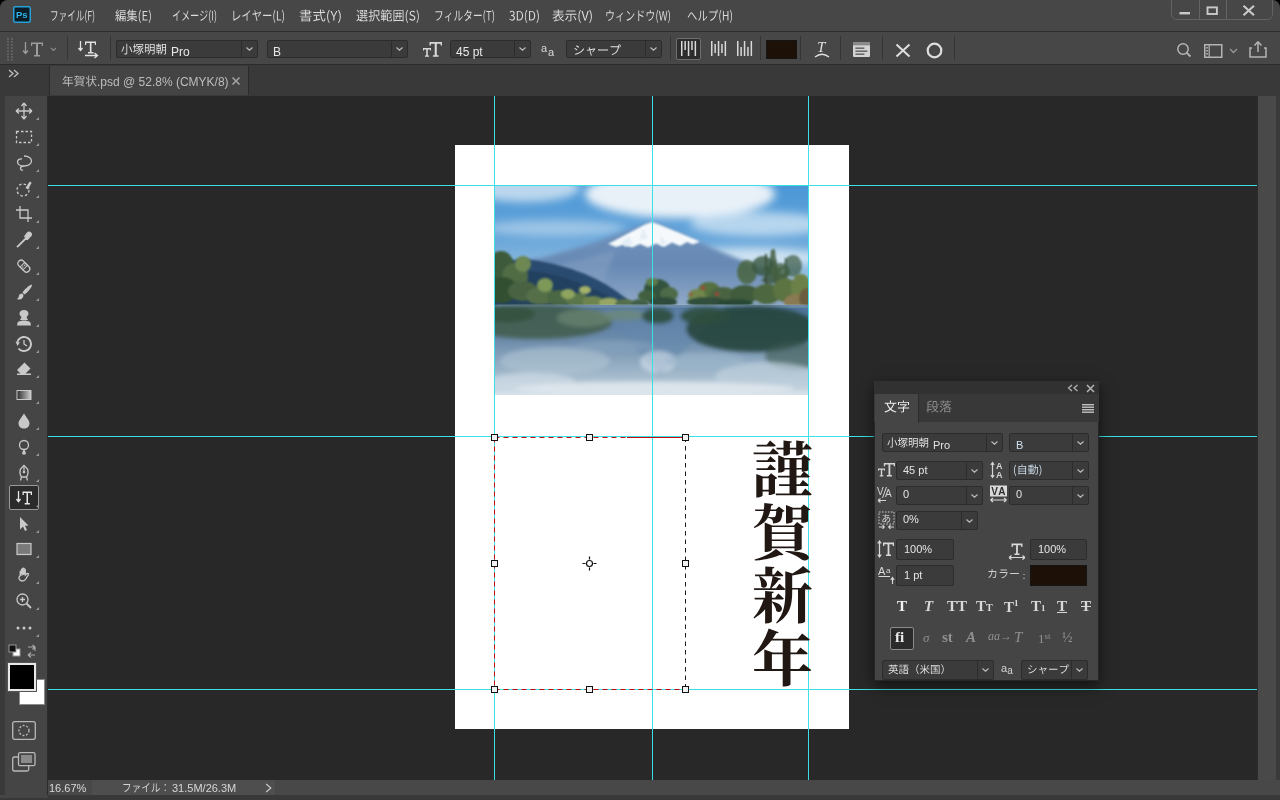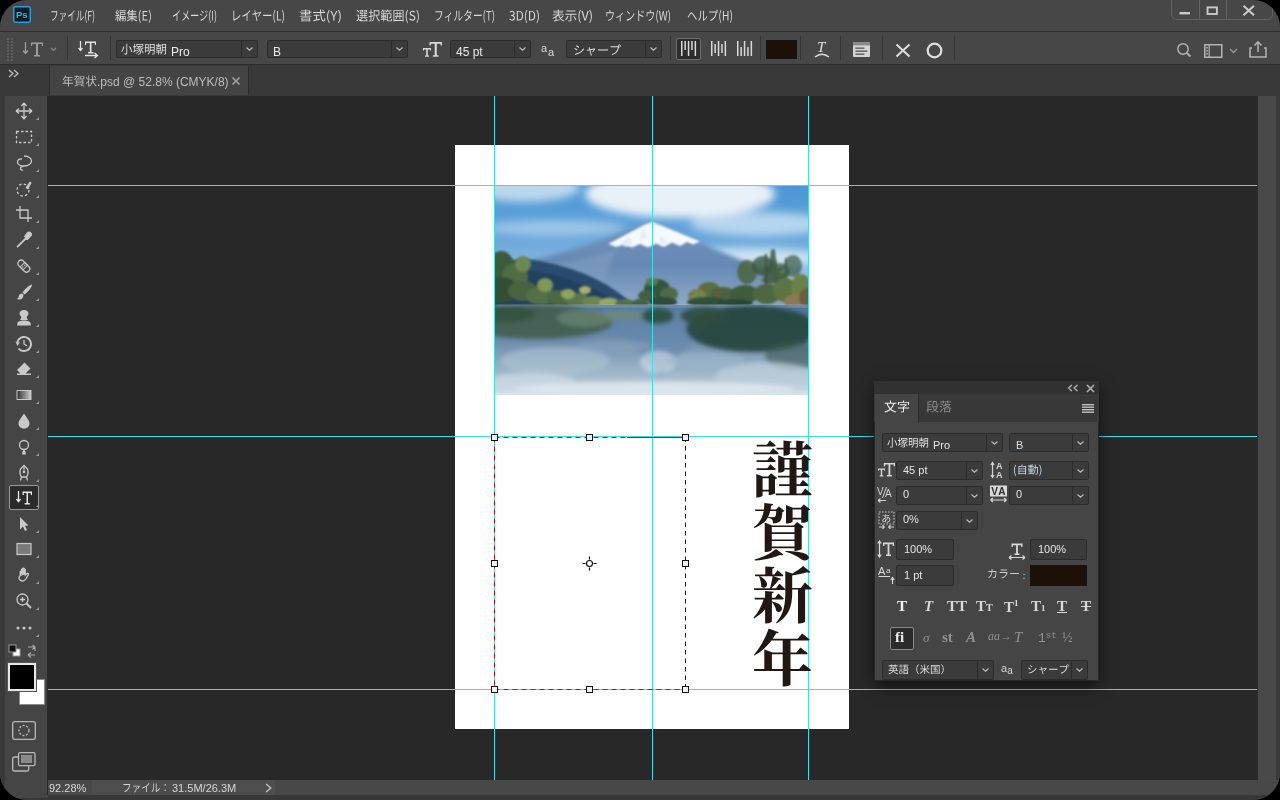--- a/index.html
+++ b/index.html
@@ -1,16 +1,16 @@
 <!DOCTYPE html>
 <html><head><meta charset="utf-8"><style>
 html,body{margin:0;padding:0;width:1280px;height:800px;overflow:hidden;background:#000;font-family:"Liberation Sans",sans-serif;}
 #app{border-radius:8px 8px 0 0;overflow:hidden;background:#282828;}
 .abs{position:absolute;}
-#app{position:absolute;left:0;top:0;width:1280px;height:800px;border-radius:27px;}
+#app{position:absolute;left:0;top:0;width:1280px;height:800px;}
 .fld{position:absolute;background:#3b3b3b;border:1px solid #2c2c2c;border-radius:2px;box-sizing:border-box;}
 .cvt{position:absolute;right:0;top:0;bottom:0;width:15px;border-left:1px solid #2c2c2c;}
 .chev{position:absolute;right:4px;top:50%;margin-top:-2px;width:7px;height:4px;}
 .sep{position:absolute;width:1px;background:#353535;}
 .t{position:absolute;white-space:nowrap;}
 </style></head><body>
 <div id="app">
 <div class="abs" style="left:0;top:0;width:1280px;height:32px;background:#474747;border-bottom:1px solid #2e2e2e;box-sizing:border-box"></div>
 <svg class="abs" style="left:13px;top:6px" width="18" height="17" viewBox="0 0 18 17">
 <rect x="0.75" y="0.75" width="16.5" height="15.5" rx="1.5" fill="#0b1d26" stroke="#26a0d8" stroke-width="1.5"></rect>
@@ -502,21 +502,21 @@
     <div class="abs" style="left:36px;top:504px;width:0;height:0;border-left:3px solid transparent;border-bottom:3px solid #9a9a9a"></div>
     <div class="abs" style="left:36px;top:530px;width:0;height:0;border-left:3px solid transparent;border-bottom:3px solid #9a9a9a"></div>
     <div class="abs" style="left:36px;top:555px;width:0;height:0;border-left:3px solid transparent;border-bottom:3px solid #9a9a9a"></div>
     <div class="abs" style="left:36px;top:581px;width:0;height:0;border-left:3px solid transparent;border-bottom:3px solid #9a9a9a"></div>
     <div class="abs" style="left:36px;top:607px;width:0;height:0;border-left:3px solid transparent;border-bottom:3px solid #9a9a9a"></div>
     <div class="abs" style="left:36px;top:634px;width:0;height:0;border-left:3px solid transparent;border-bottom:3px solid #9a9a9a"></div>
 <div class="abs" style="left:48px;top:780px;width:1232px;height:15px;background:#484848"></div>
 <div class="abs" style="left:92px;top:780px;width:183px;height:15px;background:#4e4e4e"></div>
 <div class="abs" style="left:0;top:795px;width:1280px;height:5px;background:#383838"></div>
 <div class="abs" style="left:0;top:795px;width:48px;height:3px;background:#454545"></div>
-<div class="t" style="left:49px;top:782px;font-size:11px;color:#dadada;font-weight:normal;">92.28%</div>
+<div class="t" style="left:49px;top:782px;font-size:11px;color:#dadada;font-weight:normal;">16.67%</div>
 <svg class="abs" style="left:122px;top:782px" width="50" height="13" viewBox="0 -9.68 50 13">
       <path d="M9.5 -7.3 8.8 -7.7C8.6 -7.7 8.4 -7.7 8.2 -7.7C7.7 -7.7 3.3 -7.7 2.7 -7.7C2.3 -7.7 1.9 -7.7 1.6 -7.8V-6.8C1.9 -6.8 2.3 -6.8 2.7 -6.8C3.3 -6.8 7.7 -6.8 8.3 -6.8C8.2 -5.8 7.7 -4.2 6.9 -3.2C6 -2.1 4.7 -1.1 2.6 -0.6L3.3 0.2C5.4 -0.4 6.7 -1.4 7.7 -2.7C8.5 -3.8 9.1 -5.6 9.3 -6.8C9.3 -7 9.4 -7.2 9.5 -7.3Z M20.5 -5.6 20 -6C19.9 -6 19.6 -6 19.4 -6C18.9 -6 14.4 -6 14 -6C13.7 -6 13.3 -6 12.9 -6V-5.1C13.3 -5.1 13.7 -5.2 14 -5.2C14.4 -5.2 18.6 -5.2 19.2 -5.2C18.9 -4.6 18.1 -3.7 17.3 -3.2L18.1 -2.7C19.1 -3.4 20 -4.7 20.3 -5.3C20.4 -5.3 20.4 -5.5 20.5 -5.6ZM16.8 -4.4H15.9C15.9 -4.2 15.9 -4 15.9 -3.8C15.9 -2.3 15.7 -1.1 14.2 -0.1C14 0.1 13.7 0.2 13.5 0.3L14.3 0.9C16.6 -0.4 16.8 -2.1 16.8 -4.4Z M22.9 -4 23.4 -3.1C24.9 -3.6 26.4 -4.2 27.6 -4.9V-0.8C27.6 -0.4 27.5 0.1 27.5 0.3H28.6C28.5 0.1 28.5 -0.4 28.5 -0.8V-5.5C29.6 -6.2 30.7 -7.1 31.5 -7.9L30.8 -8.6C30 -7.7 28.9 -6.7 27.8 -6C26.5 -5.3 24.8 -4.5 22.9 -4Z M38.8 -0.2 39.3 0.3C39.4 0.2 39.5 0.1 39.7 0C41 -0.6 42.5 -1.8 43.5 -3L43 -3.8C42.1 -2.6 40.8 -1.6 39.7 -1.1C39.7 -1.4 39.7 -6.7 39.7 -7.4C39.7 -7.9 39.8 -8.2 39.8 -8.2H38.8C38.8 -8.2 38.8 -7.9 38.8 -7.4C38.8 -6.7 38.8 -1.4 38.8 -0.8C38.8 -0.6 38.8 -0.4 38.8 -0.2ZM33.7 -0.3 34.6 0.3C35.5 -0.5 36.2 -1.6 36.5 -2.8C36.8 -3.8 36.9 -6.2 36.9 -7.4C36.9 -7.8 36.9 -8.1 36.9 -8.2H35.9C35.9 -8 36 -7.7 36 -7.4C36 -6.2 36 -4 35.6 -3C35.3 -1.9 34.6 -0.9 33.7 -0.3Z M49.5 -6C49.9 -6 50.3 -6.3 50.3 -6.8C50.3 -7.3 49.9 -7.6 49.5 -7.6C49.1 -7.6 48.7 -7.3 48.7 -6.8C48.7 -6.3 49.1 -6 49.5 -6ZM49.5 -0.6C49.9 -0.6 50.3 -0.9 50.3 -1.4C50.3 -1.9 49.9 -2.3 49.5 -2.3C49.1 -2.3 48.7 -1.9 48.7 -1.4C48.7 -0.9 49.1 -0.6 49.5 -0.6Z" fill="#d5d5d5" transform="scale(0.8727,1)"></path>
     </svg>
 <div class="t" style="left:172px;top:782px;font-size:11px;color:#d5d5d5;font-weight:normal;">31.5M/26.3M</div>
 <svg class="abs" style="left:265px;top:783px" width="7" height="10" viewBox="0 0 7 10">
       <path d="M1.2 1 L5.8 5 L1.2 9" stroke="#c8c8c8" stroke-width="1.2" fill="none"></path>
     </svg>
 <div class="abs" style="left:1257px;top:96px;width:23px;height:684px;background:#494949;border-left:1px solid #2b2b2b;box-sizing:border-box"></div>
 <div class="abs" style="left:1276px;top:96px;width:4px;height:684px;background:#3a3a3a"></div>
 <div class="abs" style="left:874px;top:381px;width:225px;height:300px;background:#454545;box-shadow:0 5px 14px rgba(0,0,0,0.55);border:1px solid #272727;box-sizing:border-box"></div>
@@ -674,21 +674,21 @@
 <div class="t" style="left:1031px;top:598px;font-size:15px;color:#d9d9d9;font-family:'Liberation Serif';font-weight:bold">T<span style="font-size:9px">1</span></div>
 <div class="t" style="left:1057px;top:598px;font-size:15px;color:#d9d9d9;font-family:'Liberation Serif';font-weight:bold"><span style="text-decoration:underline">T</span></div>
 <div class="t" style="left:1081px;top:598px;font-size:15px;color:#d9d9d9;font-family:'Liberation Serif';font-weight:bold"><span style="text-decoration:line-through">T</span></div>
 <div class="abs" style="left:890px;top:627px;width:24px;height:23px;background:#2b2b2b;border:1px solid #8a8a8a;border-radius:2px;box-sizing:border-box"></div>
 <div class="t" style="left:895px;top:629px;font-size:15px;color:#ececec;font-family:'Liberation Serif';font-weight:bold">fi</div>
 <div class="t" style="left:923px;top:630px;font-size:13px;color:#909090;font-family:'Liberation Serif';font-style:italic">σ</div>
 <div class="t" style="left:942px;top:629px;font-size:15px;color:#909090;font-family:'Liberation Serif';font-weight:bold">st</div>
 <div class="t" style="left:966px;top:629px;font-size:15px;color:#909090;font-family:'Liberation Serif';font-style:italic;font-weight:bold">A</div>
 <div class="t" style="left:988px;top:629px;font-size:12px;color:#909090;font-family:'Liberation Serif';font-style:italic">aa→</div>
 <div class="t" style="left:1014px;top:629px;font-size:15px;color:#909090;font-family:'Liberation Serif';font-style:italic">T</div>
-<div class="t" style="left:1038px;top:631px;font-size:13px;color:#909090;font-family:Liberation Mono, monospace">1<span style="font-size:9px;vertical-align:4px">st</span></div>
+<div class="t" style="left:1038px;top:631px;font-size:13px;color:#909090;font-family:Liberation Serif, serif">1<span style="font-size:9px;vertical-align:4px">st</span></div>
 <div class="t" style="left:1062px;top:630px;font-size:14px;color:#909090;font-family:'Liberation Serif'">½</div>
 <div class="abs" style="left:882px;top:660px;width:112px;height:20px;background:#3b3b3b;border:1px solid #2c2c2c;border-radius:2px;box-sizing:border-box">
       <div class="cvt">
         <svg class="chev" viewBox="0 0 7 4">
           <path d="M0.5 0.5 L3.5 3.2 L6.5 0.5" stroke="#bbb" stroke-width="1.2" fill="none"></path>
         </svg>
       </div>
     </div>
 <svg class="abs" style="left:888px;top:664px" width="65" height="13" viewBox="0 -9.24 65 13">
       <path d="M4.8 -6.6V-5.4H1.7V-2.9H0.6V-2.2H4.5C4.1 -1.2 3 -0.4 0.4 0.2C0.6 0.4 0.8 0.7 0.9 0.9C3.6 0.2 4.8 -0.8 5.3 -1.9C6.1 -0.4 7.6 0.5 9.7 0.9C9.8 0.6 10 0.3 10.2 0.1C8.1 -0.1 6.7 -0.9 6 -2.2H9.9V-2.9H8.9V-5.4H5.6V-6.6ZM2.4 -2.9V-4.7H4.8V-3.7C4.8 -3.4 4.8 -3.2 4.7 -2.9ZM8.1 -2.9H5.6C5.6 -3.2 5.6 -3.4 5.6 -3.7V-4.7H8.1ZM6.7 -8.8V-7.9H3.7V-8.8H3V-7.9H0.7V-7.1H3V-6H3.7V-7.1H6.7V-6H7.5V-7.1H9.7V-7.9H7.5V-8.8Z M11.4 -5.6V-5H14.4V-5.6ZM11.5 -8.5V-7.8H14.4V-8.5ZM11.4 -4.1V-3.5H14.4V-4.1ZM10.9 -7V-6.4H14.7V-7ZM15.5 -2.9V0.8H16.3V0.4H19.2V0.8H20V-2.9ZM16.3 -0.4V-2.2H19.2V-0.4ZM14.8 -4.4V-3.7H20.6V-4.4H19.7V-6.7H17.3L17.5 -7.7H20.3V-8.4H15.1V-7.7H16.7L16.5 -6.7H15.2V-6H16.4C16.3 -5.4 16.2 -4.9 16.1 -4.4ZM17.2 -6H18.9V-4.4H16.9C17 -4.9 17.1 -5.4 17.2 -6ZM11.4 -2.7V0.8H12.1V0.3H14.4V-2.7ZM12.1 -2.1H13.7V-0.3H12.1Z M28.3 -4C28.3 -1.9 29.1 -0.3 30.4 1L31 0.7C29.8 -0.6 29.1 -2.1 29.1 -4C29.1 -5.9 29.8 -7.4 31 -8.7L30.4 -9C29.1 -7.7 28.3 -6 28.3 -4Z M40 -8.3C39.7 -7.5 39 -6.3 38.5 -5.7L39.2 -5.3C39.7 -6 40.4 -7.1 40.9 -8ZM32.7 -7.9C33.3 -7.1 33.9 -6.1 34.2 -5.4L34.9 -5.8C34.7 -6.4 34 -7.5 33.4 -8.2ZM36.3 -8.8V-4.8H32.1V-4H35.7C34.8 -2.5 33.3 -1.1 31.9 -0.3C32.1 -0.1 32.3 0.2 32.5 0.4C33.8 -0.5 35.3 -2 36.3 -3.6V0.8H37.1V-3.6C38.2 -2.1 39.7 -0.6 41.1 0.3C41.2 0.1 41.5 -0.3 41.7 -0.4C40.3 -1.1 38.7 -2.6 37.8 -4H41.4V-4.8H37.1V-8.8Z M48.2 -3.4C48.6 -3 49 -2.5 49.3 -2.2L49.8 -2.5C49.6 -2.8 49.1 -3.3 48.7 -3.6ZM44.4 -2.1V-1.4H50.2V-2.1H47.6V-3.8H49.7V-4.5H47.6V-6H49.9V-6.7H44.5V-6H46.8V-4.5H44.8V-3.8H46.8V-2.1ZM42.9 -8.3V0.8H43.7V0.3H50.8V0.8H51.6V-8.3ZM43.7 -0.4V-7.6H50.8V-0.4Z M55.7 -4C55.7 -6 54.9 -7.7 53.6 -9L53 -8.7C54.2 -7.4 54.9 -5.9 54.9 -4C54.9 -2.1 54.2 -0.6 53 0.7L53.6 1C54.9 -0.3 55.7 -1.9 55.7 -4Z" fill="#e2e2e2"></path>

